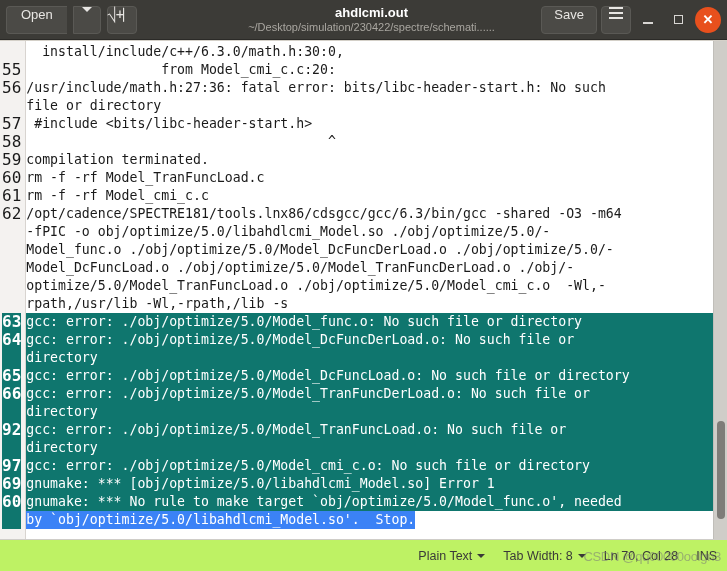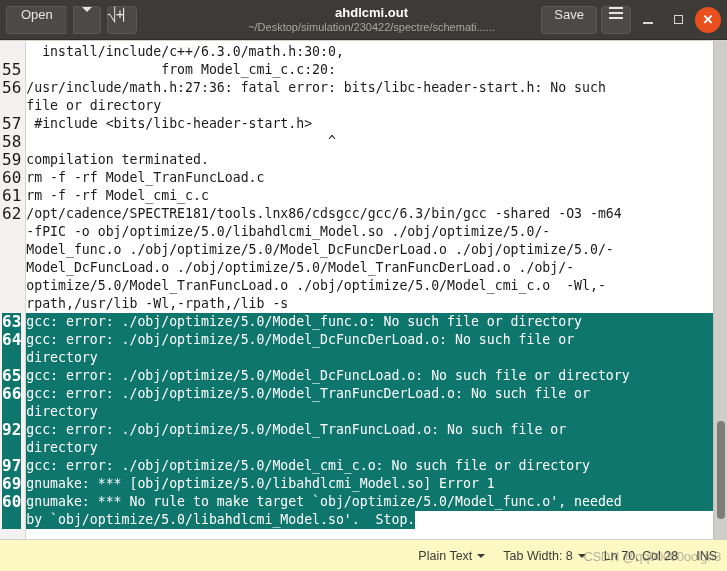--- a/index.html
+++ b/index.html
@@ -216,21 +216,21 @@
   .gutter .gnum.err {
     background: #0f766e;
   }
   .code .cline.err {
     color: #ffffff;
     display: inline-block;
     min-width: 100%;
   }
   .code .cline.err-fit {
     color: #ffffff;
-    background: #0f766e;
+    background: #3b82f6;
     display: inline-block;
     min-width: 0;
     text-align: right;
   }
   .gutter .gnum.err {
     color: #ffffff;
     font-weight: bold;
   }
   .errwrap { display: block; height: 18px; }
 
@@ -250,21 +250,21 @@
     background: #7e7c78;
     border-radius: 4px;
     top: 380px;
     height: 98px;
   }
 
   
   .statusbar {
     height: 32px;
     min-height: 32px;
-    background: #fef9c3;
+    background: #bef264;
     border-top: 1px solid #cfcdc8;
     display: flex;
     align-items: center;
     justify-content: flex-end;
     gap: 18px;
     padding: 0 10px 0 0;
     box-sizing: border-box;
     font-size: 12.5px;
     color: #3a3a38;
     position: relative;

